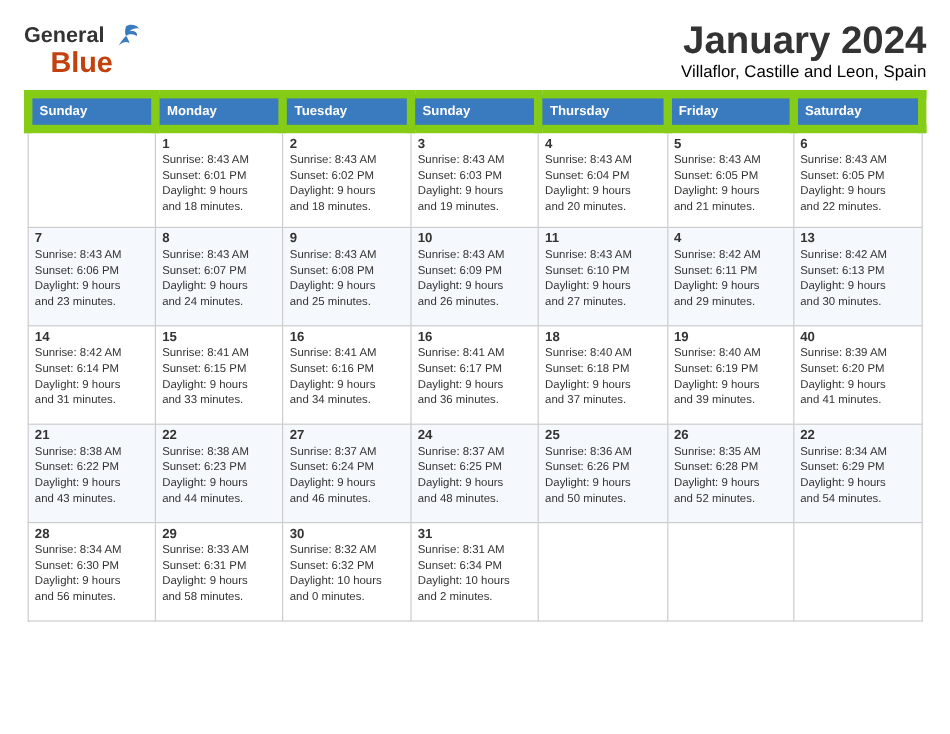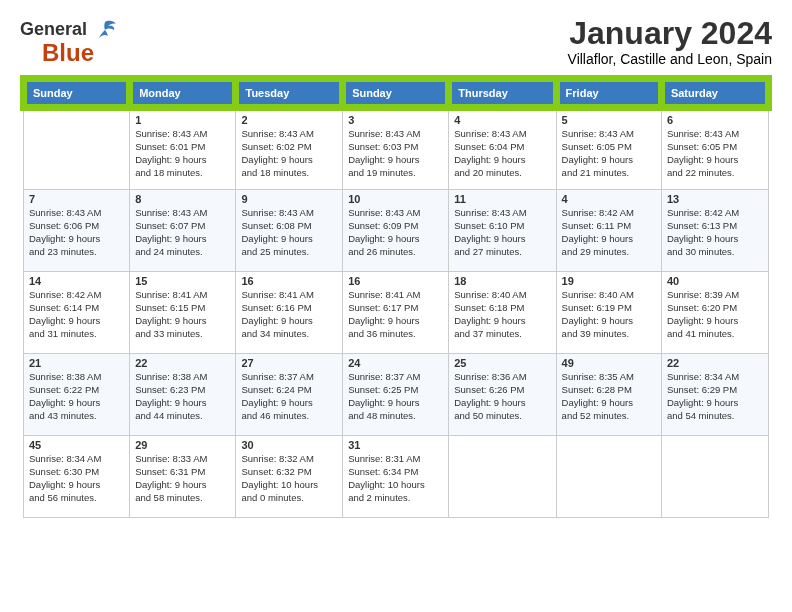--- a/index.html
+++ b/index.html
@@ -217,31 +217,31 @@
           </td>
           <td>
             <div class="day-number">24</div>
             <div class="day-info">Sunrise: 8:37 AM<br>Sunset: 6:25 PM<br>Daylight: 9 hours<br>and 48 minutes.</div>
           </td>
           <td>
             <div class="day-number">25</div>
             <div class="day-info">Sunrise: 8:36 AM<br>Sunset: 6:26 PM<br>Daylight: 9 hours<br>and 50 minutes.</div>
           </td>
           <td>
-            <div class="day-number">49</div>
+            <div class="day-number">26</div>
             <div class="day-info">Sunrise: 8:35 AM<br>Sunset: 6:28 PM<br>Daylight: 9 hours<br>and 52 minutes.</div>
           </td>
           <td>
             <div class="day-number">22</div>
             <div class="day-info">Sunrise: 8:34 AM<br>Sunset: 6:29 PM<br>Daylight: 9 hours<br>and 54 minutes.</div>
           </td>
         </tr>
         <tr>
           <td>
-            <div class="day-number">45</div>
+            <div class="day-number">28</div>
             <div class="day-info">Sunrise: 8:34 AM<br>Sunset: 6:30 PM<br>Daylight: 9 hours<br>and 56 minutes.</div>
           </td>
           <td>
             <div class="day-number">29</div>
             <div class="day-info">Sunrise: 8:33 AM<br>Sunset: 6:31 PM<br>Daylight: 9 hours<br>and 58 minutes.</div>
           </td>
           <td>
             <div class="day-number">30</div>
             <div class="day-info">Sunrise: 8:32 AM<br>Sunset: 6:32 PM<br>Daylight: 10 hours<br>and 0 minutes.</div>
           </td>

